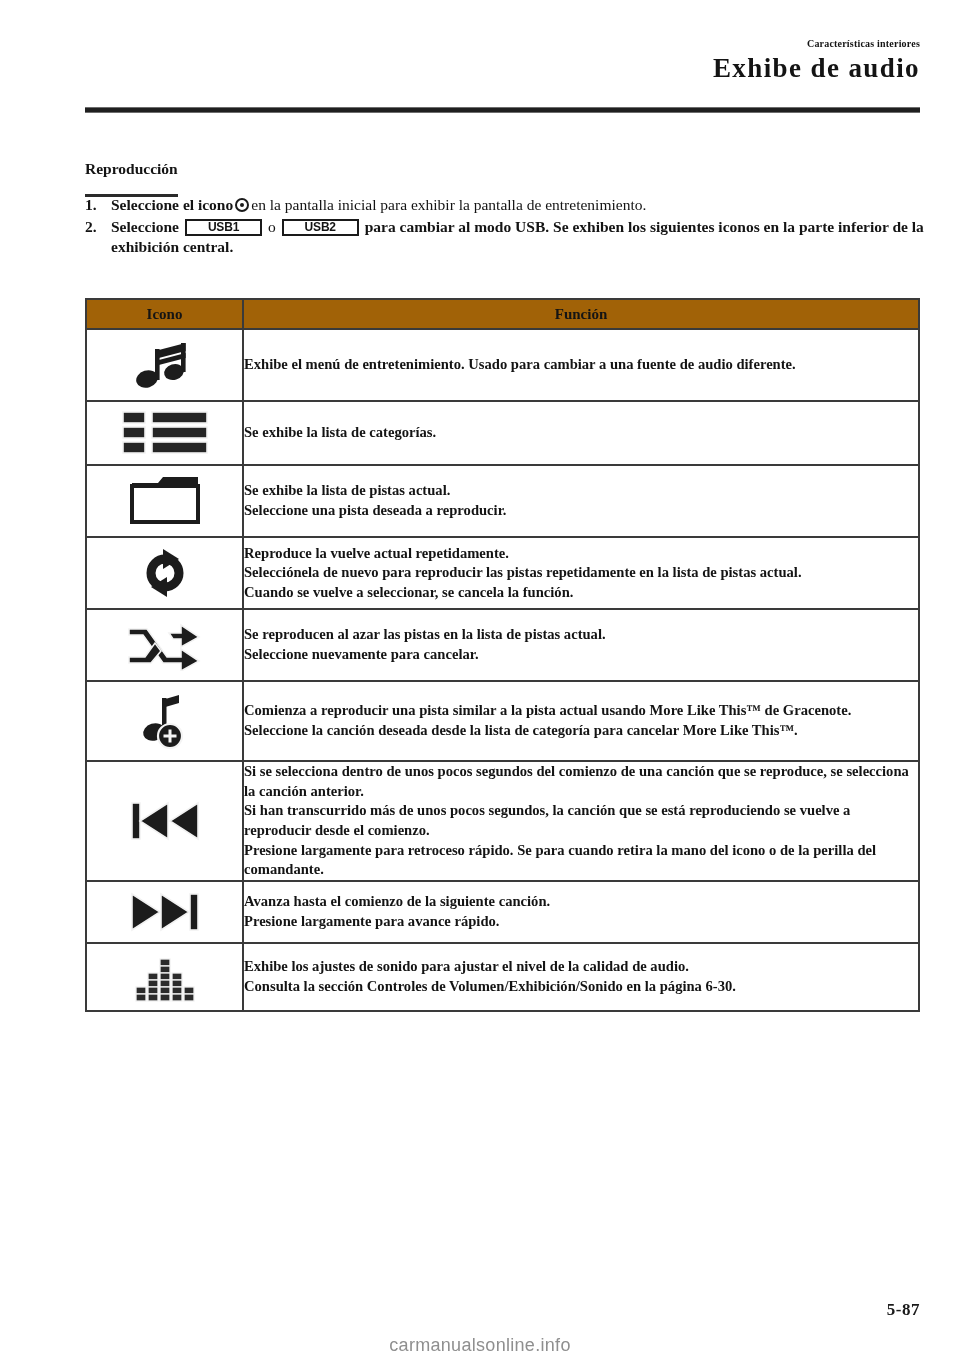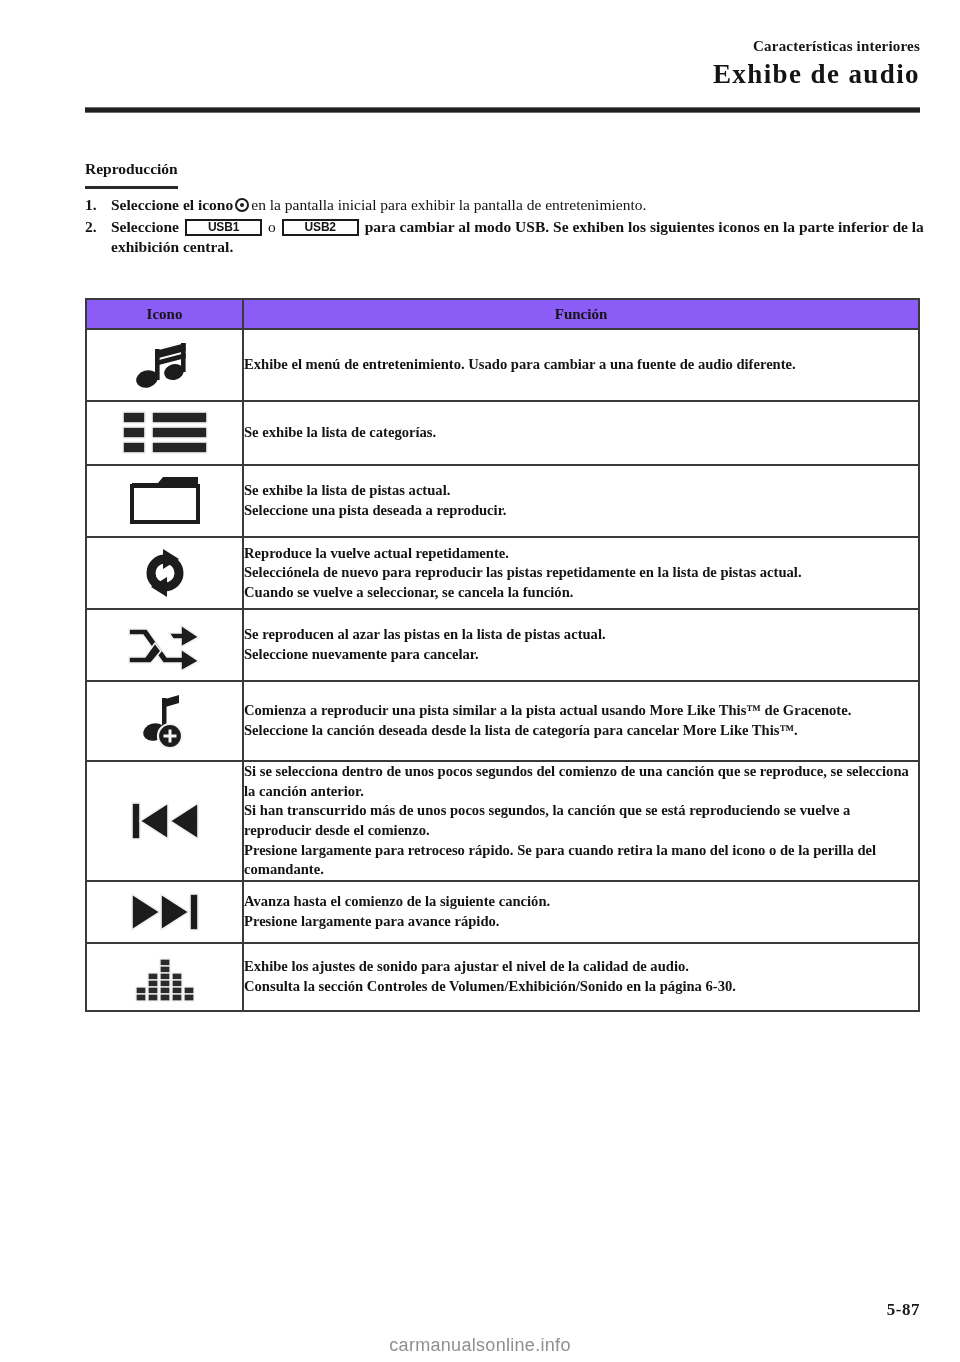--- a/index.html
+++ b/index.html
@@ -11,37 +11,37 @@
   .page{
     position:absolute;left:0;top:0;width:960px;height:1362px;
     background:#fff;
   }
 
   
   .header{
     position:absolute;left:85px;top:38px;width:835px;text-align:right;
   }
   .hdr-chapter{
-    font-size:15px;font-weight:bold;letter-spacing:.2px;
+    font-size:10px;font-weight:bold;letter-spacing:.2px;
     color:#141414;line-height:1.1;
   }
   .hdr-title{
     font-size:27px;font-weight:bold;letter-spacing:1.4px;
     color:#141414;line-height:1.25;margin-top:3px;
   }
   .hdr-rule{
     position:absolute;left:85px;top:107px;width:835px;height:4px;
     background:#1f1f1f;border-top:1px solid #6d6d6d;border-bottom:1px solid #6d6d6d;
   }
 
   
   .sect-title{
     position:absolute;left:85px;top:160px;
     font-size:15.5px;font-weight:bold;color:#141414;
-    border-bottom:3px solid #2a2a2a;padding-bottom:7px;
+    border-bottom:3px solid #2a2a2a;padding-bottom:15px;
     line-height:1.2;
   }
 
   .steps{
     position:absolute;left:85px;top:195px;width:840px;
   }
   .step{
     display:flex;align-items:flex-start;
     font-size:15.5px;line-height:1.33;color:#141414;
     margin-bottom:1px;
@@ -77,21 +77,21 @@
   .tbl{
     position:absolute;left:85px;top:298px;width:835px;
     border-collapse:collapse;table-layout:fixed;
   }
   .tbl td,.tbl th{
     border:2px solid #3a3a3a;
     padding:0;
     vertical-align:middle;
   }
   .tbl th{
-    background:#8b5cf6;height:28px;
+    background:#a16207;height:28px;
     font-size:15px;font-weight:bold;color:#141414;
   }
   .col-ico{width:155px;}
   .cell-ico{
     text-align:center;
   }
   .cell-fn{
     padding:8px 10px 8px 11px;
     font-size:14.6px;line-height:1.34;color:#141414;font-weight:bold;
   }

